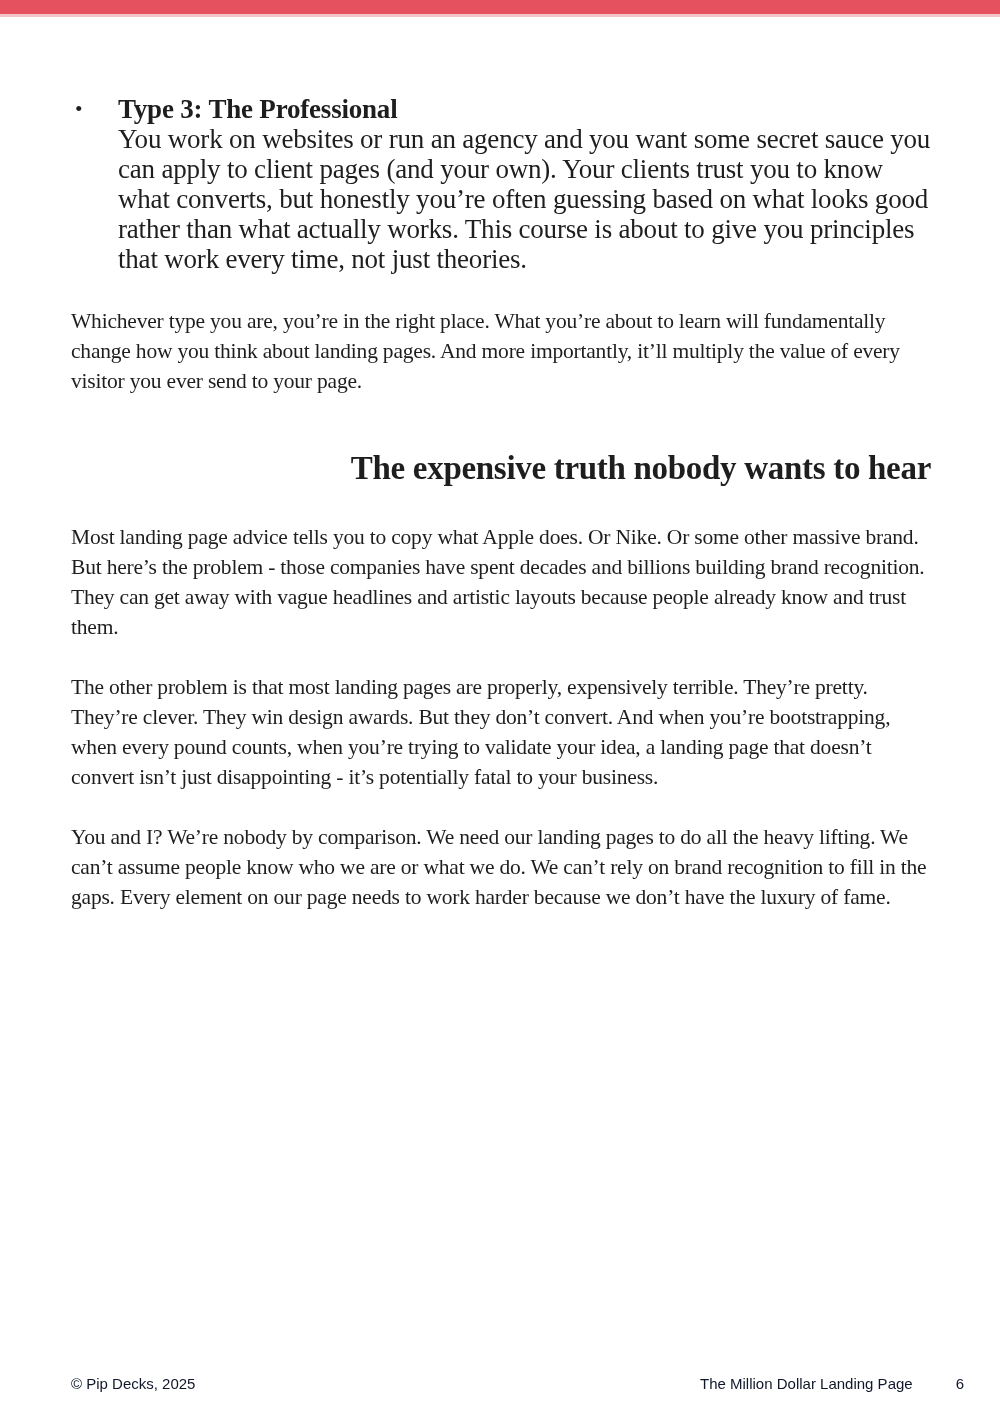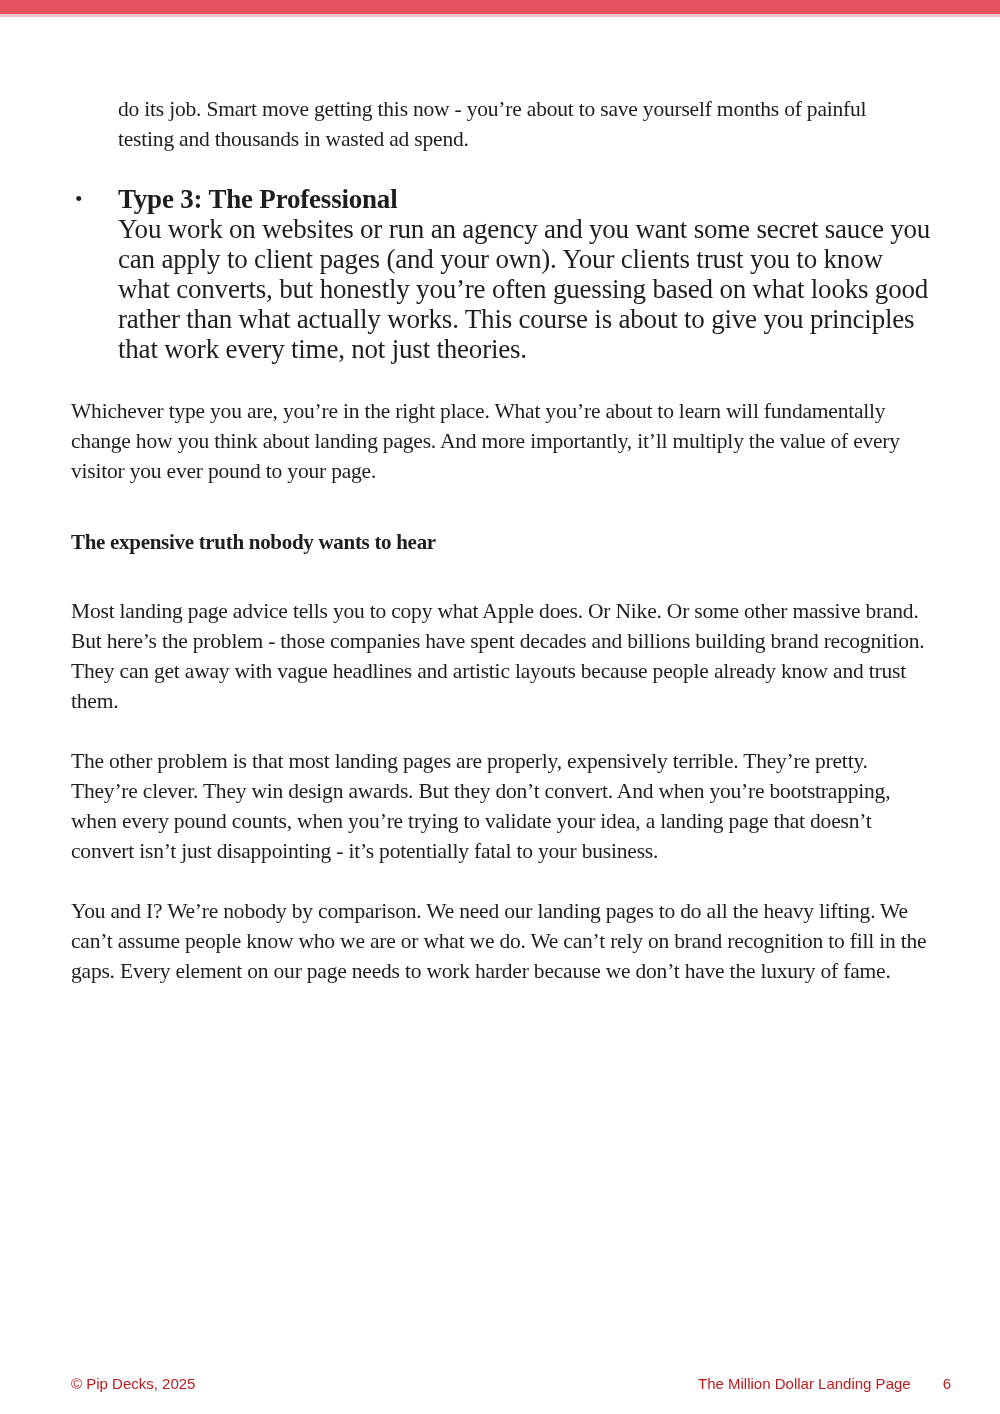--- a/index.html
+++ b/index.html
@@ -58,63 +58,63 @@
     font-size: 27px;
     line-height: 30px;
     letter-spacing: -0.2px;
     width: 790px;
   }
   .bullet-title {
     font-weight: bold;
     display: block;
   }
   .section-heading {
-    font-size: 21px;
+    font-size: 33px;
     line-height: 40px;
     font-weight: bold;
     letter-spacing: -0.3px;
-    margin: 36px 0 34px 0;
+    margin: 52px 0 34px 0;
+    text-align: right;
   }
   .footer {
     position: absolute;
     left: 71px;
-    right: 49px;
+    right: 36px;
     bottom: 22px;
     display: flex;
     justify-content: space-between;
     align-items: baseline;
     font-family: "Liberation Sans", sans-serif;
     font-size: 15px;
-    color: #b91c1c;
+    color: #0f172a;
   }
   .footer-right {
     display: flex;
     align-items: baseline;
-    gap: 32px;
+    gap: 43px;
   }
 </style>
 </head>
 <body>
 
 <div class="page">
 
   <div class="accent-bar" style="background:#e5515f;"></div>
 
   <div class="content">
 
-    <p class="body-para continuation">do its job. Smart move getting this now - you’re about to save yourself months of painful testing and thousands in wasted ad spend.</p>
 
     <div class="bullet-row">
       <span class="bullet-marker">•</span>
       <div class="bullet-content">
         <span class="bullet-title">Type 3: The Professional</span><span>You work on websites or run an agency and you want some secret sauce you can apply to client pages (and your own). Your clients trust you to know what converts, but honestly you’re often guessing based on what looks good rather than what actually works. This course is about to give you principles that work every time, not just theories.</span>
       </div>
     </div>
 
-    <p class="body-para">Whichever type you are, you’re in the right place. What you’re about to learn will fundamentally change how you think about landing pages. And more importantly, it’ll multiply the value of every visitor you ever pound to your page.</p>
+    <p class="body-para">Whichever type you are, you’re in the right place. What you’re about to learn will fundamentally change how you think about landing pages. And more importantly, it’ll multiply the value of every visitor you ever send to your page.</p>
 
     <h1 class="section-heading">The expensive truth nobody wants to hear</h1>
 
     <p class="body-para">Most landing page advice tells you to copy what Apple does. Or Nike. Or some other massive brand. But here’s the problem - those companies have spent decades and billions building brand recognition. They can get away with vague headlines and artistic layouts because people already know and trust them.</p>
 
     <p class="body-para">The other problem is that most landing pages are properly, expensively terrible. They’re pretty. They’re clever. They win design awards. But they don’t convert. And when you’re bootstrapping, when every pound counts, when you’re trying to validate your idea, a landing page that doesn’t convert isn’t just disappointing - it’s potentially fatal to your business.</p>
 
     <p class="body-para">You and I? We’re nobody by comparison. We need our landing pages to do all the heavy lifting. We can’t assume people know who we are or what we do. We can’t rely on brand recognition to fill in the gaps. Every element on our page needs to work harder because we don’t have the luxury of fame.</p>
 
   </div>

